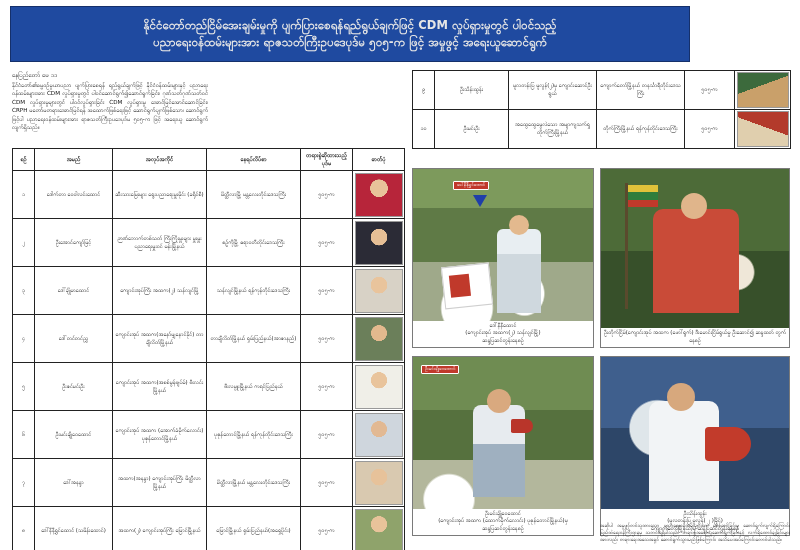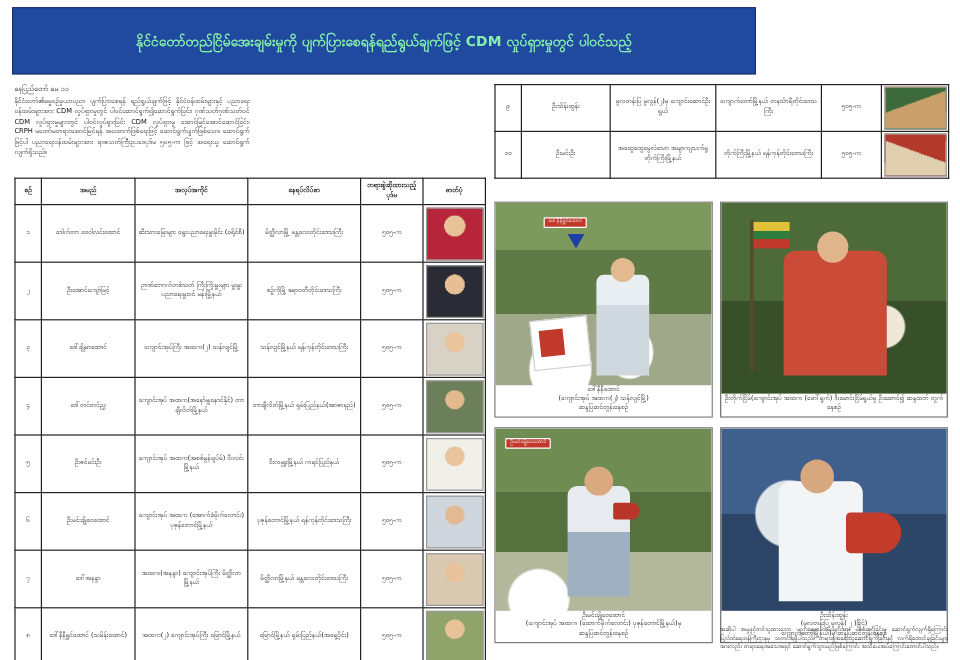--- a/index.html
+++ b/index.html
@@ -19,25 +19,25 @@
     width: 800px;
     height: 550px;
     box-sizing: border-box;
   }
 
   
   .banner {
     position: absolute;
     left: 10px;
     top: 6px;
-    width: 620px;
+    width: 680px;
     height: 56px;
     background: #1f4aa0;
     border: 1px solid #15306b;
-    color: #86efac;
+    color: #e5e5e5;
     display: flex;
     flex-direction: column;
     align-items: center;
     justify-content: center;
     text-align: center;
     line-height: 1.45;
     padding: 2px 8px;
     box-sizing: border-box;
   }
   .banner .line {
@@ -300,20 +300,21 @@
     color: #111;
   }
 </style>
 </head>
 <body>
 
 <div class="page">
 
   <div class="banner">
     <div class="line">နိုင်ငံတော်တည်ငြိမ်အေးချမ်းမှုကို ပျက်ပြားစေရန်ရည်ရွယ်ချက်ဖြင့်  CDM လှုပ်ရှားမှုတွင် ပါဝင်သည့်</div>
+    <div class="line">ပညာရေးဝန်ထမ်းများအား ရာဇသတ်ကြီးဥပဒေပုဒ်မ ၅၀၅-က ဖြင့် အမှုဖွင့် အရေးယူဆောင်ရွက်</div>
   </div>
 
   <div class="intro">
     <div class="date">နေပြည်တော်   မေ   ၁၁</div>
     <div>နိုင်ငံတော်၏ဓမ္မဝဉ်မှုယာပညာ ပျက်ပြားစေရန် ရည်ရွယ်ချက်ဖြင့် နိုင်ငံဝန်ထမ်းများနှင့် ပညာရေးဝန်ထမ်းများအား CDM လှုပ်ရှားမှုတွင် ပါဝင်ဆောင်ရွက်၍ဆောင်ရွက်ခြင်း၊ ဂုဏ်သတ်ဂုဏ်သတ်ဝင် CDM လှုပ်ရှားမှုများတွင် ပါဝင်လှုပ်ရှားခြင်း CDM လှုပ်ရှားမှု အောင်မြင်အောင်ဆောင်ခြင်း၊ CRPH မတော်မတရားအောင်မြင်ရန် အထောက်ဖြစ်ရေးဖြင့် ဆောင်ရွက်ပျက်ဖြစ်သော၊ ဆောင်ရွက်ဖြင့်ပါ ပညာရေးဝန်ထမ်းများအား ရာဇသတ်ကြီးဥပဒေပုဒ်မ ၅၀၅-က ဖြင့် အရေးယူ ဆောင်ရွက်လျက်ရှိသည်။</div>
   </div>
 
   <table class="tbl main-table">
     <colgroup>
       <col class="c0">

